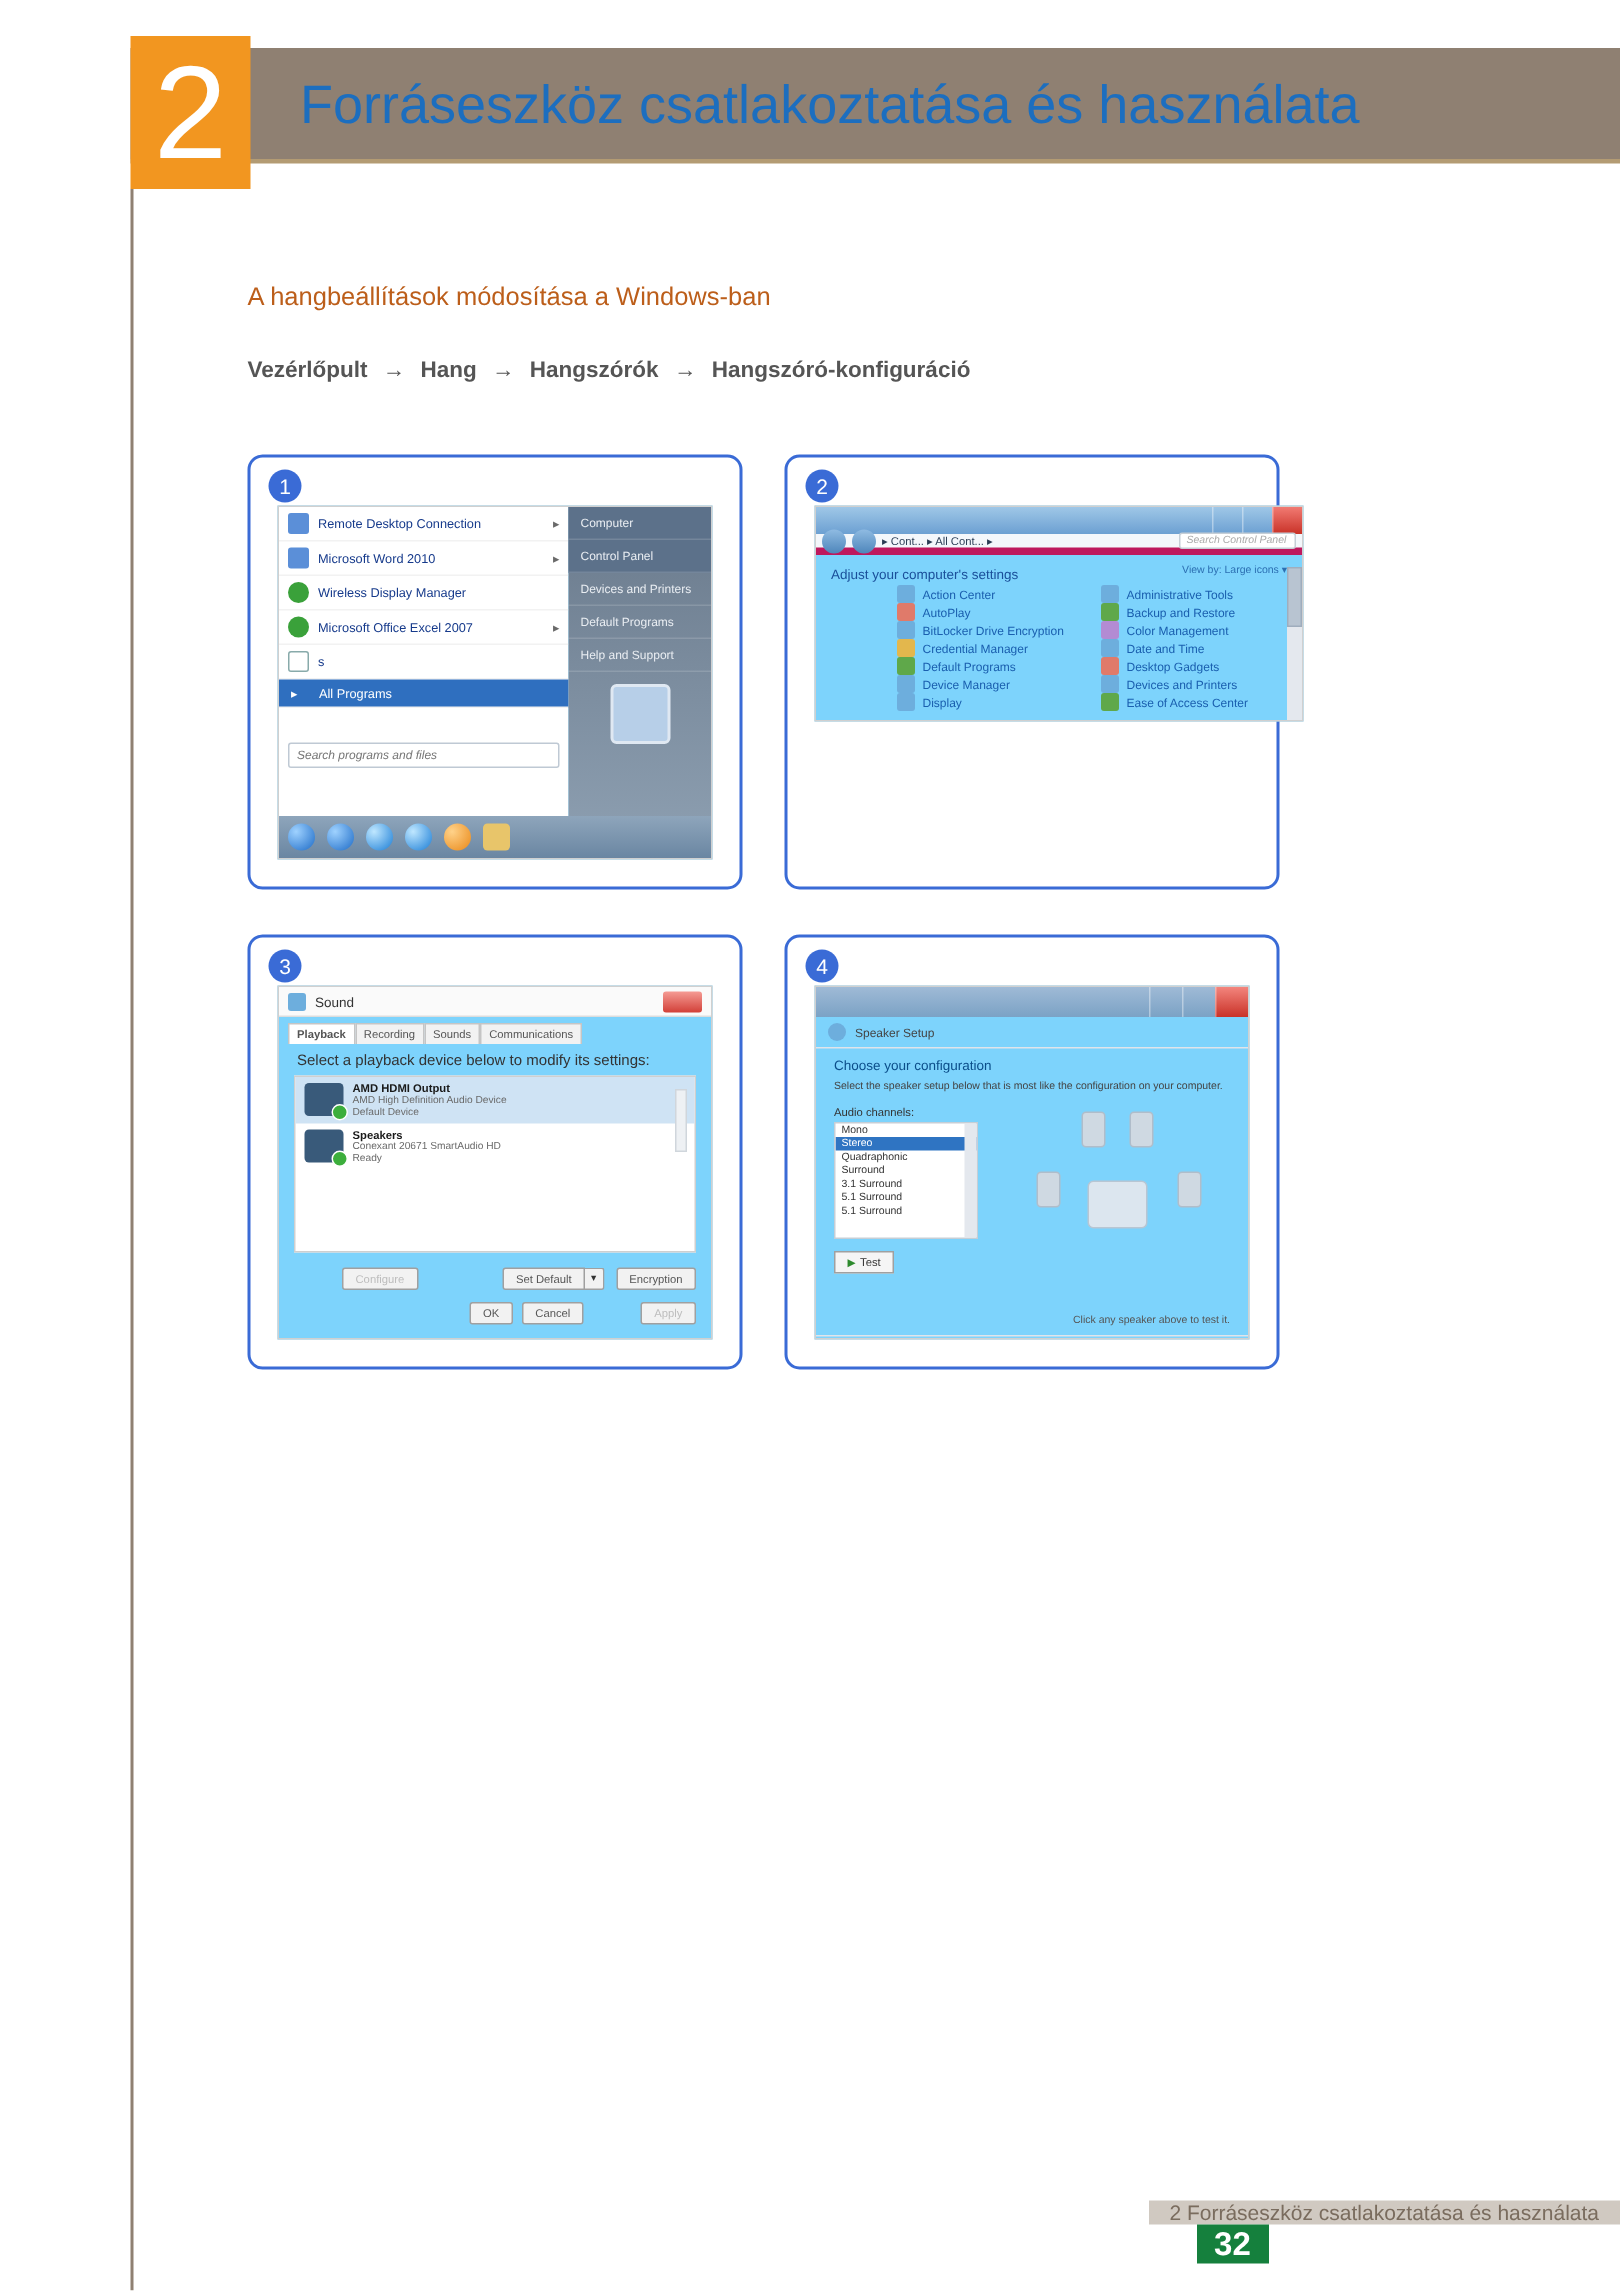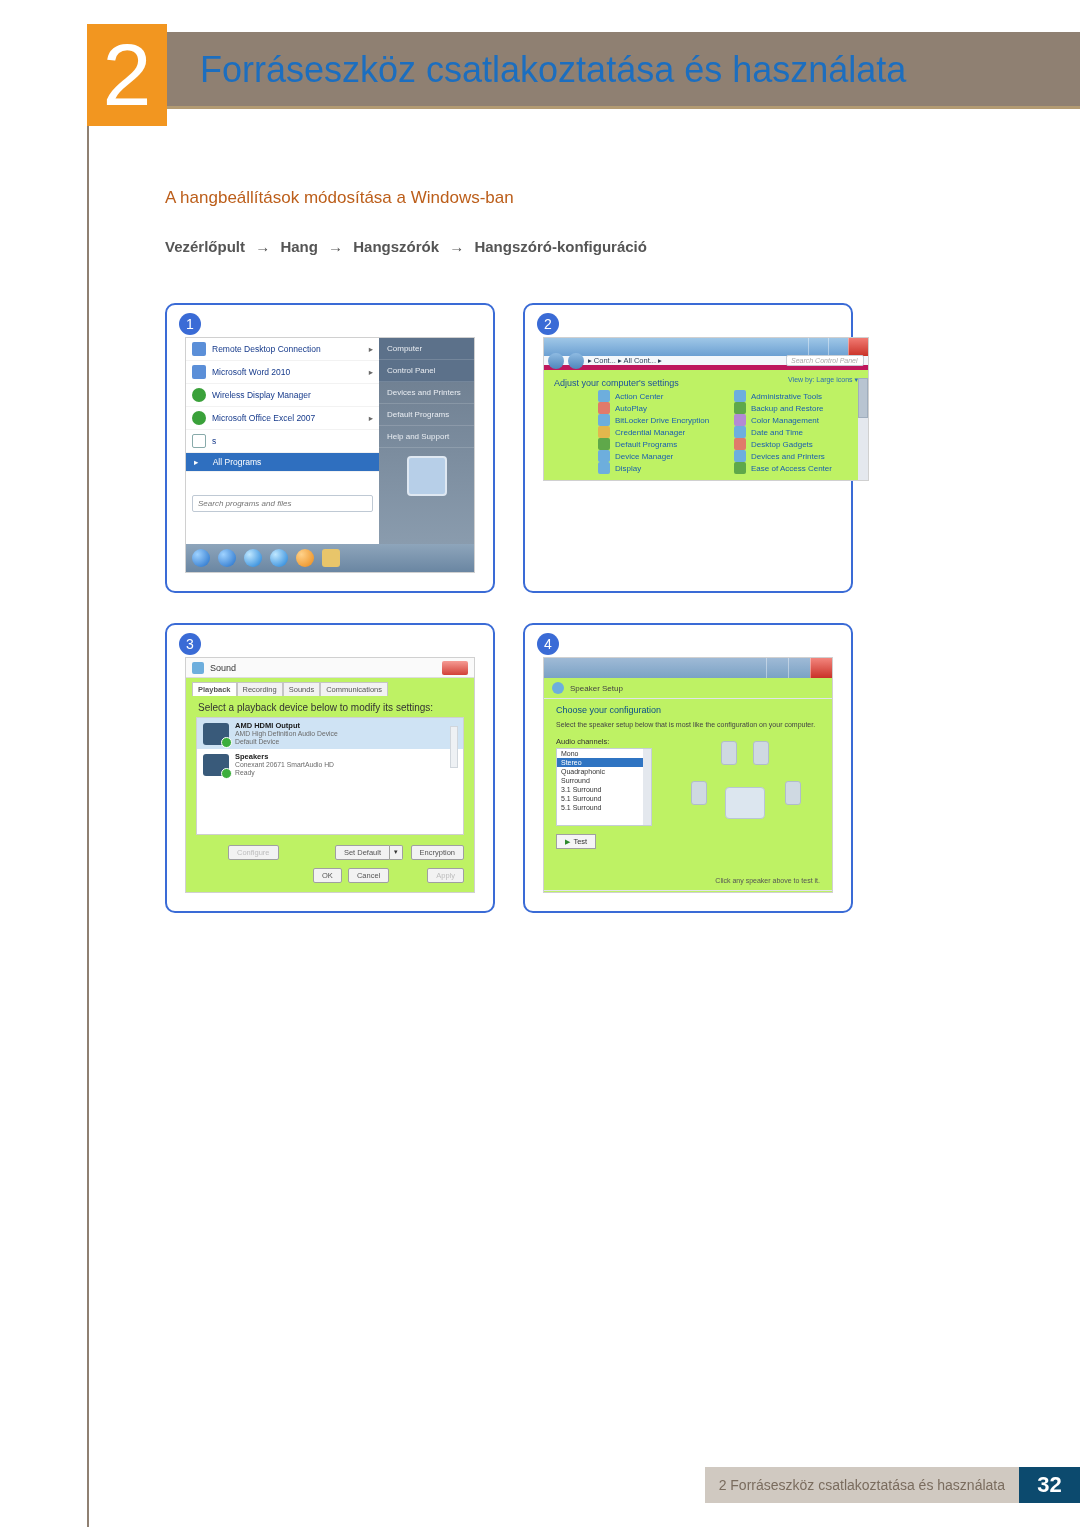--- a/index.html
+++ b/index.html
@@ -96,21 +96,21 @@
     background: #3a6bd6;
     color: #fff;
     font-size: 14px;
     display: flex; align-items: center; justify-content: center;
     z-index: 10;
   }
   .shot-inner {
     position: absolute;
     top: 32px; left: 18px; right: 18px; bottom: 18px;
     border: 1px solid #d0d0d0;
-    background: #bef264;
+    background: #7dd3fc;
     font-size: 8px;
     color: #333;
     overflow: hidden;
   }
 
   
   .s1-body { display: flex; height: 100%; }
   .s1-left { flex: 1; background: #fff; display: flex; flex-direction: column; }
   .s1-left .row {
     display: flex; align-items: center; padding: 4px 6px; gap: 6px;
@@ -197,21 +197,21 @@
     display: flex; align-items: center; padding: 0 6px; gap: 6px;
     font-size: 9px; color: #333;
   }
   .s3-title .ic { width: 12px; height: 12px; background:#6daedd; border-radius:2px; }
   .s3-title .close { margin-left:auto; width:26px; height:14px; background:linear-gradient(#f59b94,#d24038); border-radius:2px; }
   .s3-tabs { display:flex; font-size:7.5px; padding: 4px 6px 0; gap:-1px; }
   .s3-tabs span { border:1px solid #c5c5c5; border-bottom:none; padding:2px 5px; background:#f2f2f2; color:#555; }
   .s3-tabs span.act { background:#fff; font-weight:bold; }
   .s3-instr { font-size: 10px; color:#333; padding: 6px 12px 4px; }
   .s3-list { margin: 0 10px; border: 1px solid #cfcfcf; background:#fff; height: 118px; position:relative; }
-  .s3-dev { display:flex; gap:6px; padding:4px 6px; align-items:flex-end; }
+  .s3-dev { display:flex; gap:6px; padding:4px 6px; align-items:flex-start; }
   .s3-dev.sel { background:#cfe3f4; }
   .s3-dev .pic { width:26px; height:22px; background:#395a7a; border-radius:3px; flex:0 0 auto; position:relative; }
   .s3-dev .pic::after { content:''; position:absolute; bottom:-3px; right:-3px; width:9px; height:9px; background:#3cae3c; border-radius:50%; border:1px solid #fff; }
   .s3-dev .txt { line-height:1.1; }
   .s3-dev .name { font-size:7.5px; font-weight:bold; color:#1a1a1a; }
   .s3-dev .sub { font-size:6.8px; color:#6a6a6a; }
   .s3-level { position:absolute; right:5px; top:8px; width:8px; height:42px; background:#eef1f4; border:1px solid #d0d6dc; }
   .s3-btns { display:flex; gap:8px; padding: 10px 10px 4px; align-items:center; }
   .s3-btn { font-size:7.5px; padding:2px 8px; border:1px solid #a0a0a0; background:#f2f2f2; border-radius:2px; color:#555; }
   .s3-btn.dis { color:#bdbdbd;margin-left:32px; }
@@ -248,31 +248,31 @@
   .s4-test { font-size:7.5px; padding:2px 8px; border:1px solid #a0a0a0; background:#f5f5f5; display:inline-flex; gap:3px; align-items:center; margin-top:8px; }
   .s4-test::before { content:'▶'; color:#2d8a2d; font-size:7px; }
   .s4-tip { font-size:7px; color:#555; text-align:right; margin-top: 20px; }
   .s4-ok { display:flex; justify-content:flex-end; gap:6px; padding:6px 12px; border-top:1px solid #e0e4ea; }
 
   
   .left-rule { position:absolute; left:87px; top:126px; bottom:0; width:2px; background:#8f8072; }
   .footer {
     position: absolute;
     bottom: 24px; right: 0;
-    display: flex; align-items: stretch; height: 36px;
+    display: flex; align-items: stretch; height: 36px; flex-direction: column;
   }
   .footer .label {
     background: #d0c9c1; color: #7a6c5e;
     font-size: 14px;
     padding: 0 14px; display:flex; align-items:center;
   }
   .footer .pg {
-    background: #0c4a6e; color: #fff;
+    background: #15803d; color: #fff;
     font-size: 22px; font-weight: bold;
-    width: 61px; display:flex; align-items:center; justify-content:center;
+    width: 48px; display:flex; align-items:center; justify-content:center;margin-left:32px;
   }
 </style>
 </head>
 <body>
 
 <div class="top-bar"></div>
 <div class="chap-num-box">
   <span>2</span>
 </div>
 <div class="chap-title">Forráseszköz csatlakoztatása és használata</div>

